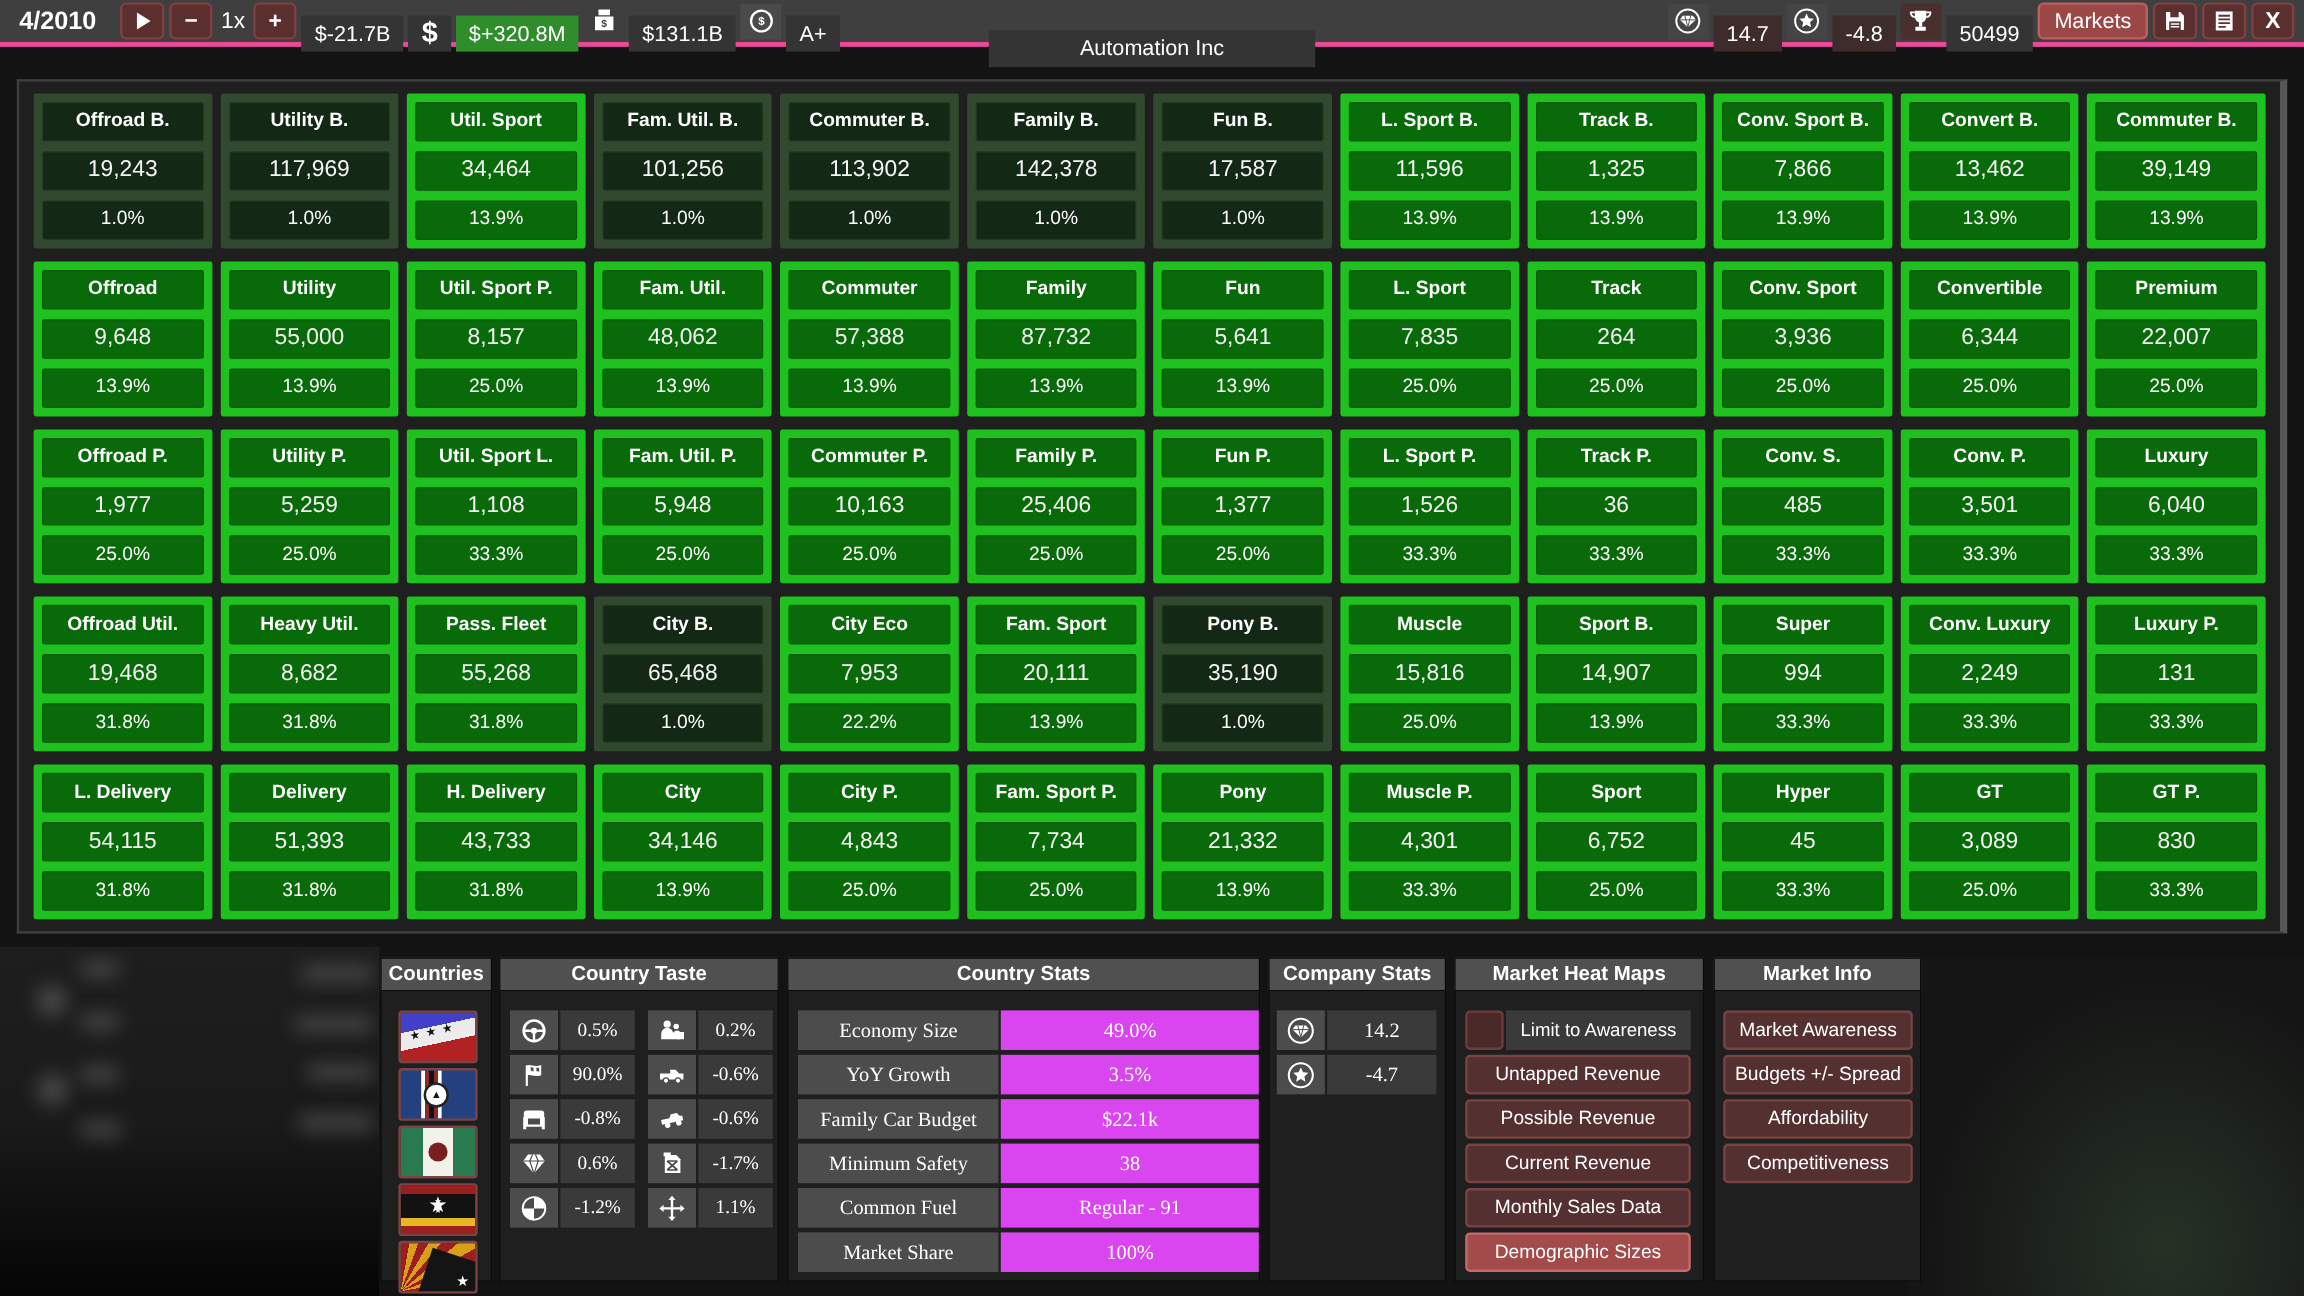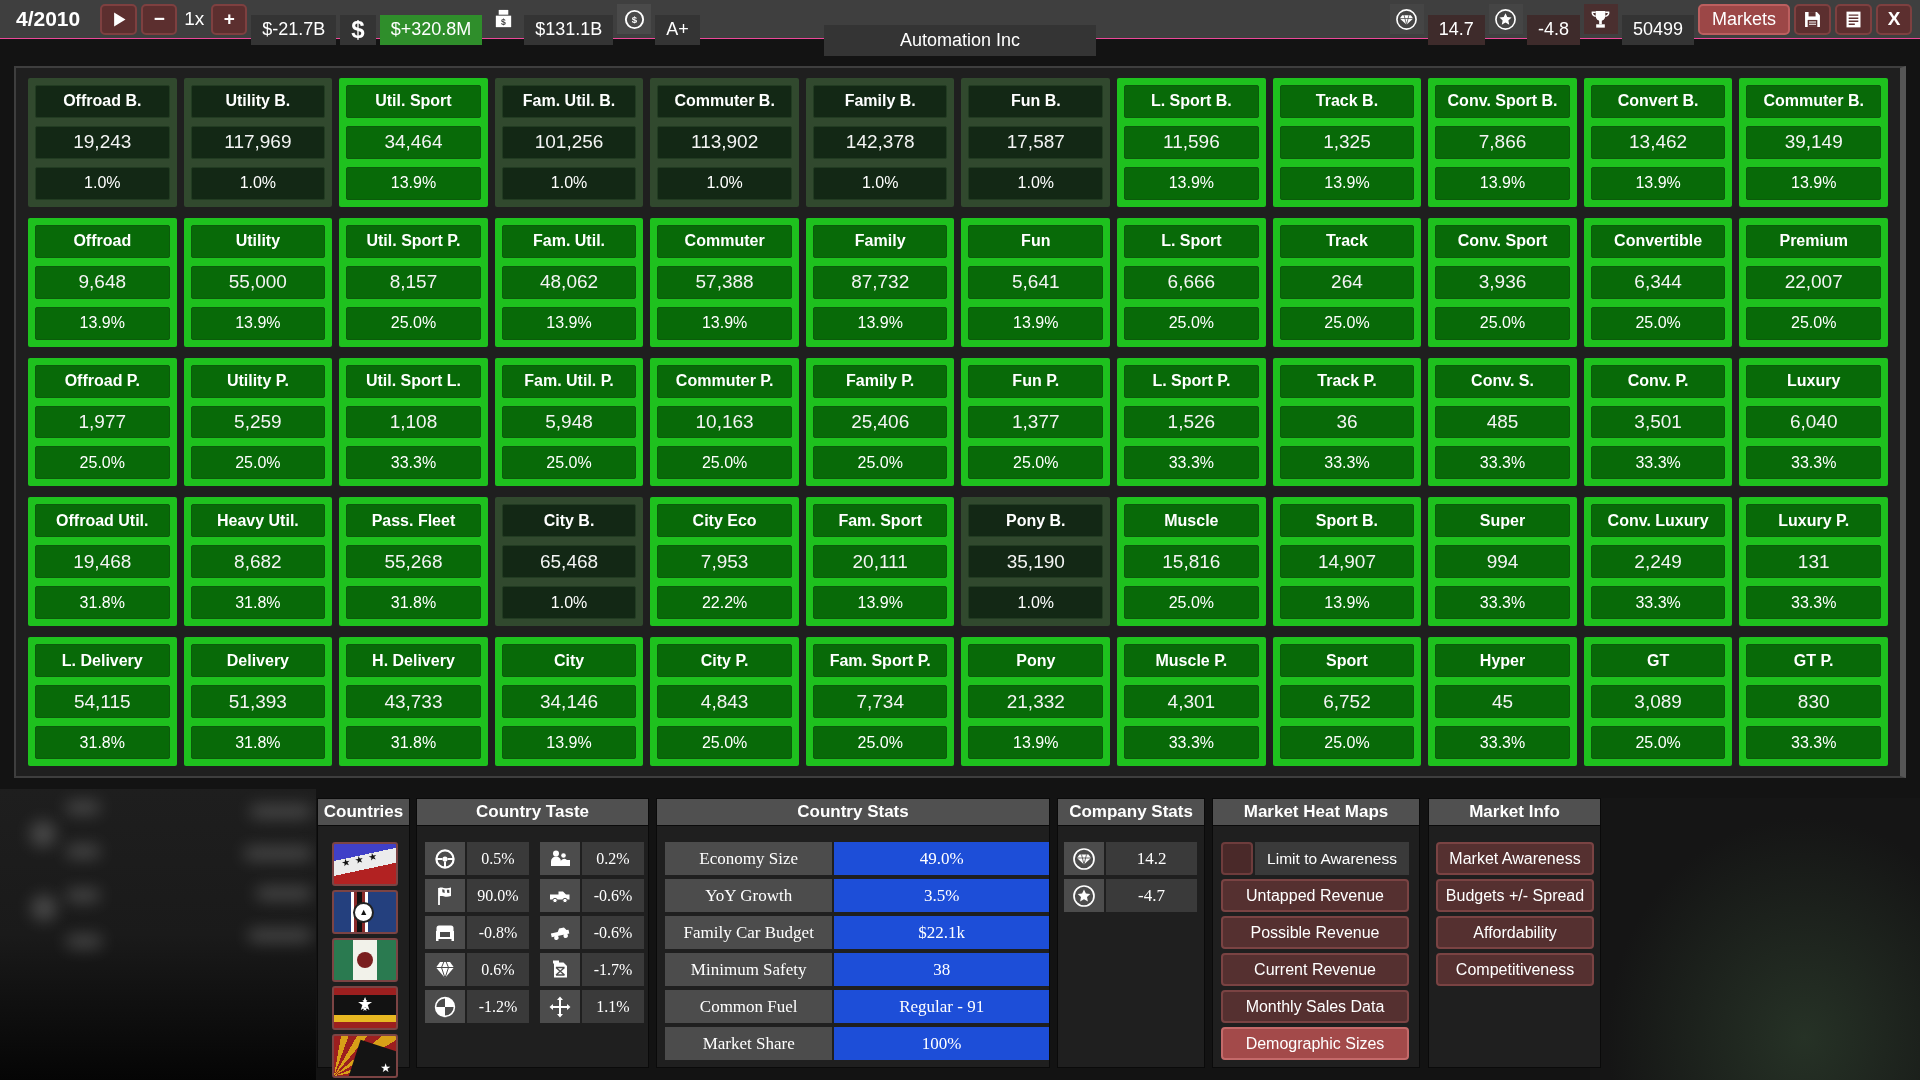--- a/index.html
+++ b/index.html
@@ -10,21 +10,21 @@
   .blur-zone{position:absolute;left:0;top:789px;width:316px;height:291px;overflow:hidden;
              background:linear-gradient(180deg,#1e1e1e 0%,#1a1a1a 50%,#050505 100%);}
   .blob{position:absolute;background:#6e6e6e;filter:blur(8px);opacity:.55;}
   .blob.dot{width:26px;height:26px;border-radius:50%;}
   .blob.bar{height:13px;border-radius:6px;}
   .blur-right{position:absolute;right:0;top:798px;width:330px;height:282px;
               background:radial-gradient(ellipse at 65% 85%,#263226 0%,#151515 65%);}
 
   
   .topbar{position:absolute;left:0;top:0;width:1920px;height:39px;background:#3f3f3f;
-          border-bottom:1px solid #ec4899;display:flex;align-items:center;padding:0 8px;box-sizing:border-box;}
+          border-bottom:4px solid #ec4899;display:flex;align-items:center;padding:0 8px;box-sizing:border-box;}
   .tb-left,.tb-right{display:flex;align-items:center;gap:4px;}
   .tb-right{margin-left:auto;}
   .tb-date{font-size:21px;font-weight:600;margin:0 16px 0 8px;}
   .tb-chip{height:30px;display:flex;align-items:center;justify-content:center;background:#343434;
            padding:0 11px;font-size:18px;white-space:nowrap;margin-top:21px;}
   .tb-chip.green{background:#2f8e2b;}
   .tb-chip.maroon{background:#3e2b2b;}
   .tb-chip.dollar{font-size:24px;font-weight:bold;}
   .tb-icon{height:30px;width:34px;display:flex;align-items:center;justify-content:center;background:#454545;}
   .tb-icon.bare{background:transparent;}
@@ -71,21 +71,21 @@
   .s-heat .sect-b{padding:16px 0 0 8px;}
   .s-info .sect-b{padding:16px 0 0 7px;}
 
   .chip{display:flex;align-items:center;justify-content:center;background:#4c4c4c;height:33px;box-sizing:border-box;font-family:Liberation Serif, serif;}
   .trow,.srow,.crow,.hrow{display:flex;gap:2px;margin-bottom:4px;}
   .chip.icon{width:40px;}
   .chip.icon svg{width:24px;height:24px;display:block;}
   .chip.c2{margin-left:9px;}
   .chip.tval{width:62px;background:#3a3a3a;font-size:16px;}
   .chip.slabel{width:181px;background:#4c4c4c;font-size:17px;}
-  .chip.sval{width:232px;background:#1d4ed8;font-size:17px;}
+  .chip.sval{width:232px;background:#d946ef;font-size:17px;}
   .chip.cval{width:91px;background:#3a3a3a;font-size:17px;}
 
   .checkbox{width:32px;height:33px;background:#4a2929;border:2px solid #6e3c3c;border-radius:4px;cursor:pointer;box-sizing:border-box;}
   .hm-label{width:154px;height:33px;background:#3a3a3a;display:flex;align-items:center;justify-content:center;font-size:15.5px;}
   .rbtn{display:flex;align-items:center;justify-content:center;width:188px;height:33px;margin-bottom:4px;
         background:#553030;border:2px solid #7a4343;border-radius:4px;color:#fff;font-family:inherit;
         font-size:16px;cursor:pointer;box-sizing:border-box;white-space:nowrap;}
   .rbtn.active{background:#a34a4a;border-color:#c46a6a;}
   .s-info .rbtn{width:158px;}
 
@@ -306,21 +306,21 @@
           <div class="tbox num">87,732</div>
           <div class="tbox pct">13.9%</div>
         </div>
         <div class="tile hot">
           <div class="tbox ttl">Fun</div>
           <div class="tbox num">5,641</div>
           <div class="tbox pct">13.9%</div>
         </div>
         <div class="tile hot">
           <div class="tbox ttl">L. Sport</div>
-          <div class="tbox num">6,666</div>
+          <div class="tbox num">7,835</div>
           <div class="tbox pct">25.0%</div>
         </div>
         <div class="tile hot">
           <div class="tbox ttl">Track</div>
           <div class="tbox num">264</div>
           <div class="tbox pct">25.0%</div>
         </div>
         <div class="tile hot">
           <div class="tbox ttl">Conv. Sport</div>
           <div class="tbox num">3,936</div>

